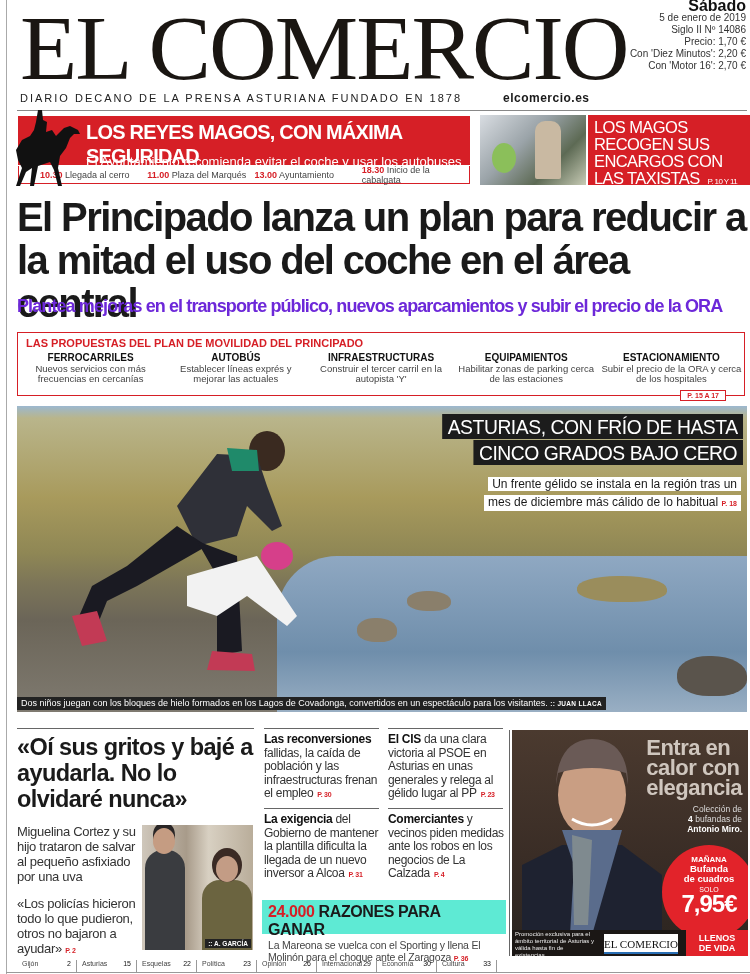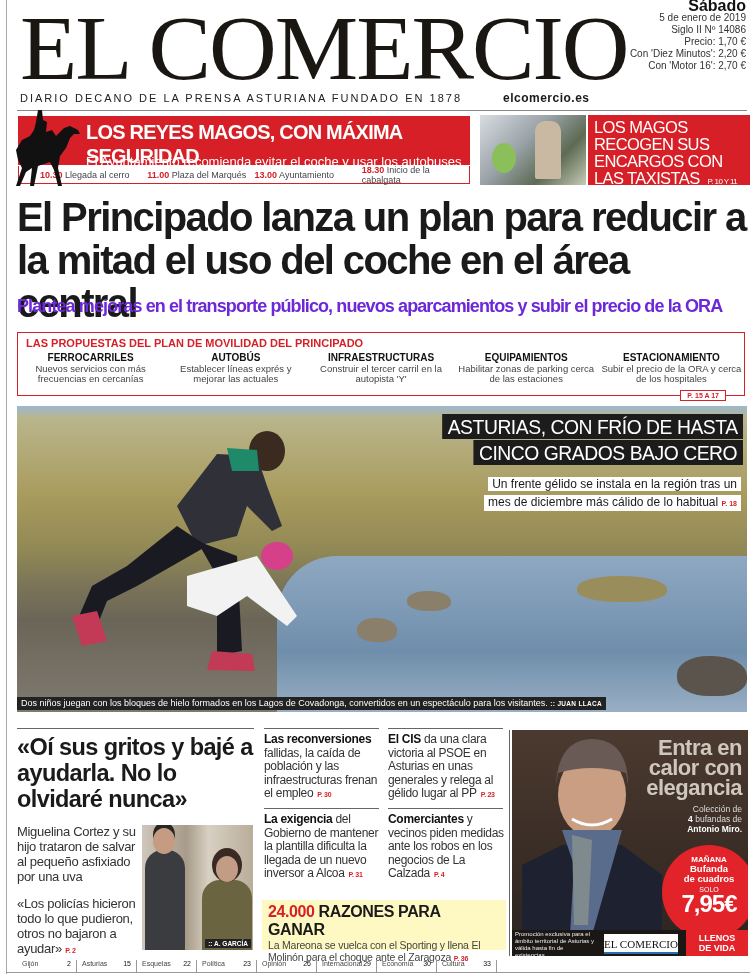--- a/index.html
+++ b/index.html
@@ -61,28 +61,28 @@
 .p2a{position:absolute;left:3px;top:25px;width:40px;height:100px;background:#3a3c40;border-radius:18px 18px 0 0}
 .p2a::before{content:"";position:absolute;left:8px;top:-22px;width:22px;height:26px;background:#c59c82;border-radius:50%;box-shadow:0 -6px 0 #2a2626}
 .p2b{position:absolute;left:60px;top:55px;width:50px;height:70px;background:#6b6440;border-radius:18px 18px 0 0}
 .p2b::before{content:"";position:absolute;left:14px;top:-24px;width:22px;height:26px;background:#c39c85;border-radius:50%;box-shadow:0 -4px 0 4px #3a2a24}
 .photo2 .cr{position:absolute;right:2px;bottom:2px;background:#222;color:#fff;font-size:6.5px;font-weight:bold;padding:1px 3px}
 
 .brief{font-size:12px;line-height:13.5px;color:#333;letter-spacing:-.3px}
 .brief b{color:#111}
 .brief .p{color:#d61f26;font-size:7px;font-weight:bold;margin-left:4px}
 .vrule{width:1px;background:#666}
-.razones{left:262px;top:900px;width:244px;height:50px;background:#fef9c3;padding:3px 6px}
+.razones{left:262px;top:900px;width:244px;height:34px;background:#5eead4;padding:3px 6px}
 .razones .h{font-size:16px;font-weight:bold;letter-spacing:-.4px;line-height:18px}
 .razones .h span.r{color:#d61f26}
 .razones .d{font-size:10.5px;line-height:12px;color:#444;letter-spacing:-.2px}
 
 .ad{left:512px;top:730px;width:236px;height:226px;background:linear-gradient(180deg,#4b3a2f 0%,#3a2d26 55%,#2a2420 100%);overflow:hidden}
 .ad .man{position:absolute;left:10px;top:5px;width:140px;height:220px}
-.ad .h{position:absolute;right:6px;top:8px;text-align:right;color:#cfc6be;font-size:22px;line-height:20px;font-weight:bold;letter-spacing:-.5px}
+.ad .h{position:absolute;right:6px;top:8px;color:#cfc6be;font-size:22px;line-height:20px;font-weight:bold;letter-spacing:-.5px}
 .ad .col{position:absolute;right:6px;top:74px;text-align:right;color:#ddd;font-size:8.5px;line-height:10px}
 .ad .col b{color:#fff}
 .ad .circle{position:absolute;left:150px;top:115px;width:94px;height:94px;border-radius:50%;background:#e2232a;color:#fff;text-align:center;padding-top:10px}
 .ad .circle .m{font-size:8px;font-weight:bold}
 .ad .circle .b{font-size:9.5px;line-height:10px;font-weight:bold}
 .ad .circle .solo{font-size:7px;margin-top:2px}
 .ad .circle .pr{font-size:24px;font-weight:bold;line-height:22px;letter-spacing:-1px}
 .ad .foot{position:absolute;left:0;top:200px;width:236px;height:26px;background:#1b1715}
 .ad .foot .promo{position:absolute;left:3px;top:1px;font-size:6px;line-height:7px;color:#eee;width:80px}
 .ad .foot .logo2{position:absolute;left:92px;top:4px;width:74px;height:20px;background:#fff;font-family:"Liberation Serif",serif;font-size:11px;text-align:center;line-height:20px;color:#111;border-bottom:2px solid #2a6fb5}

